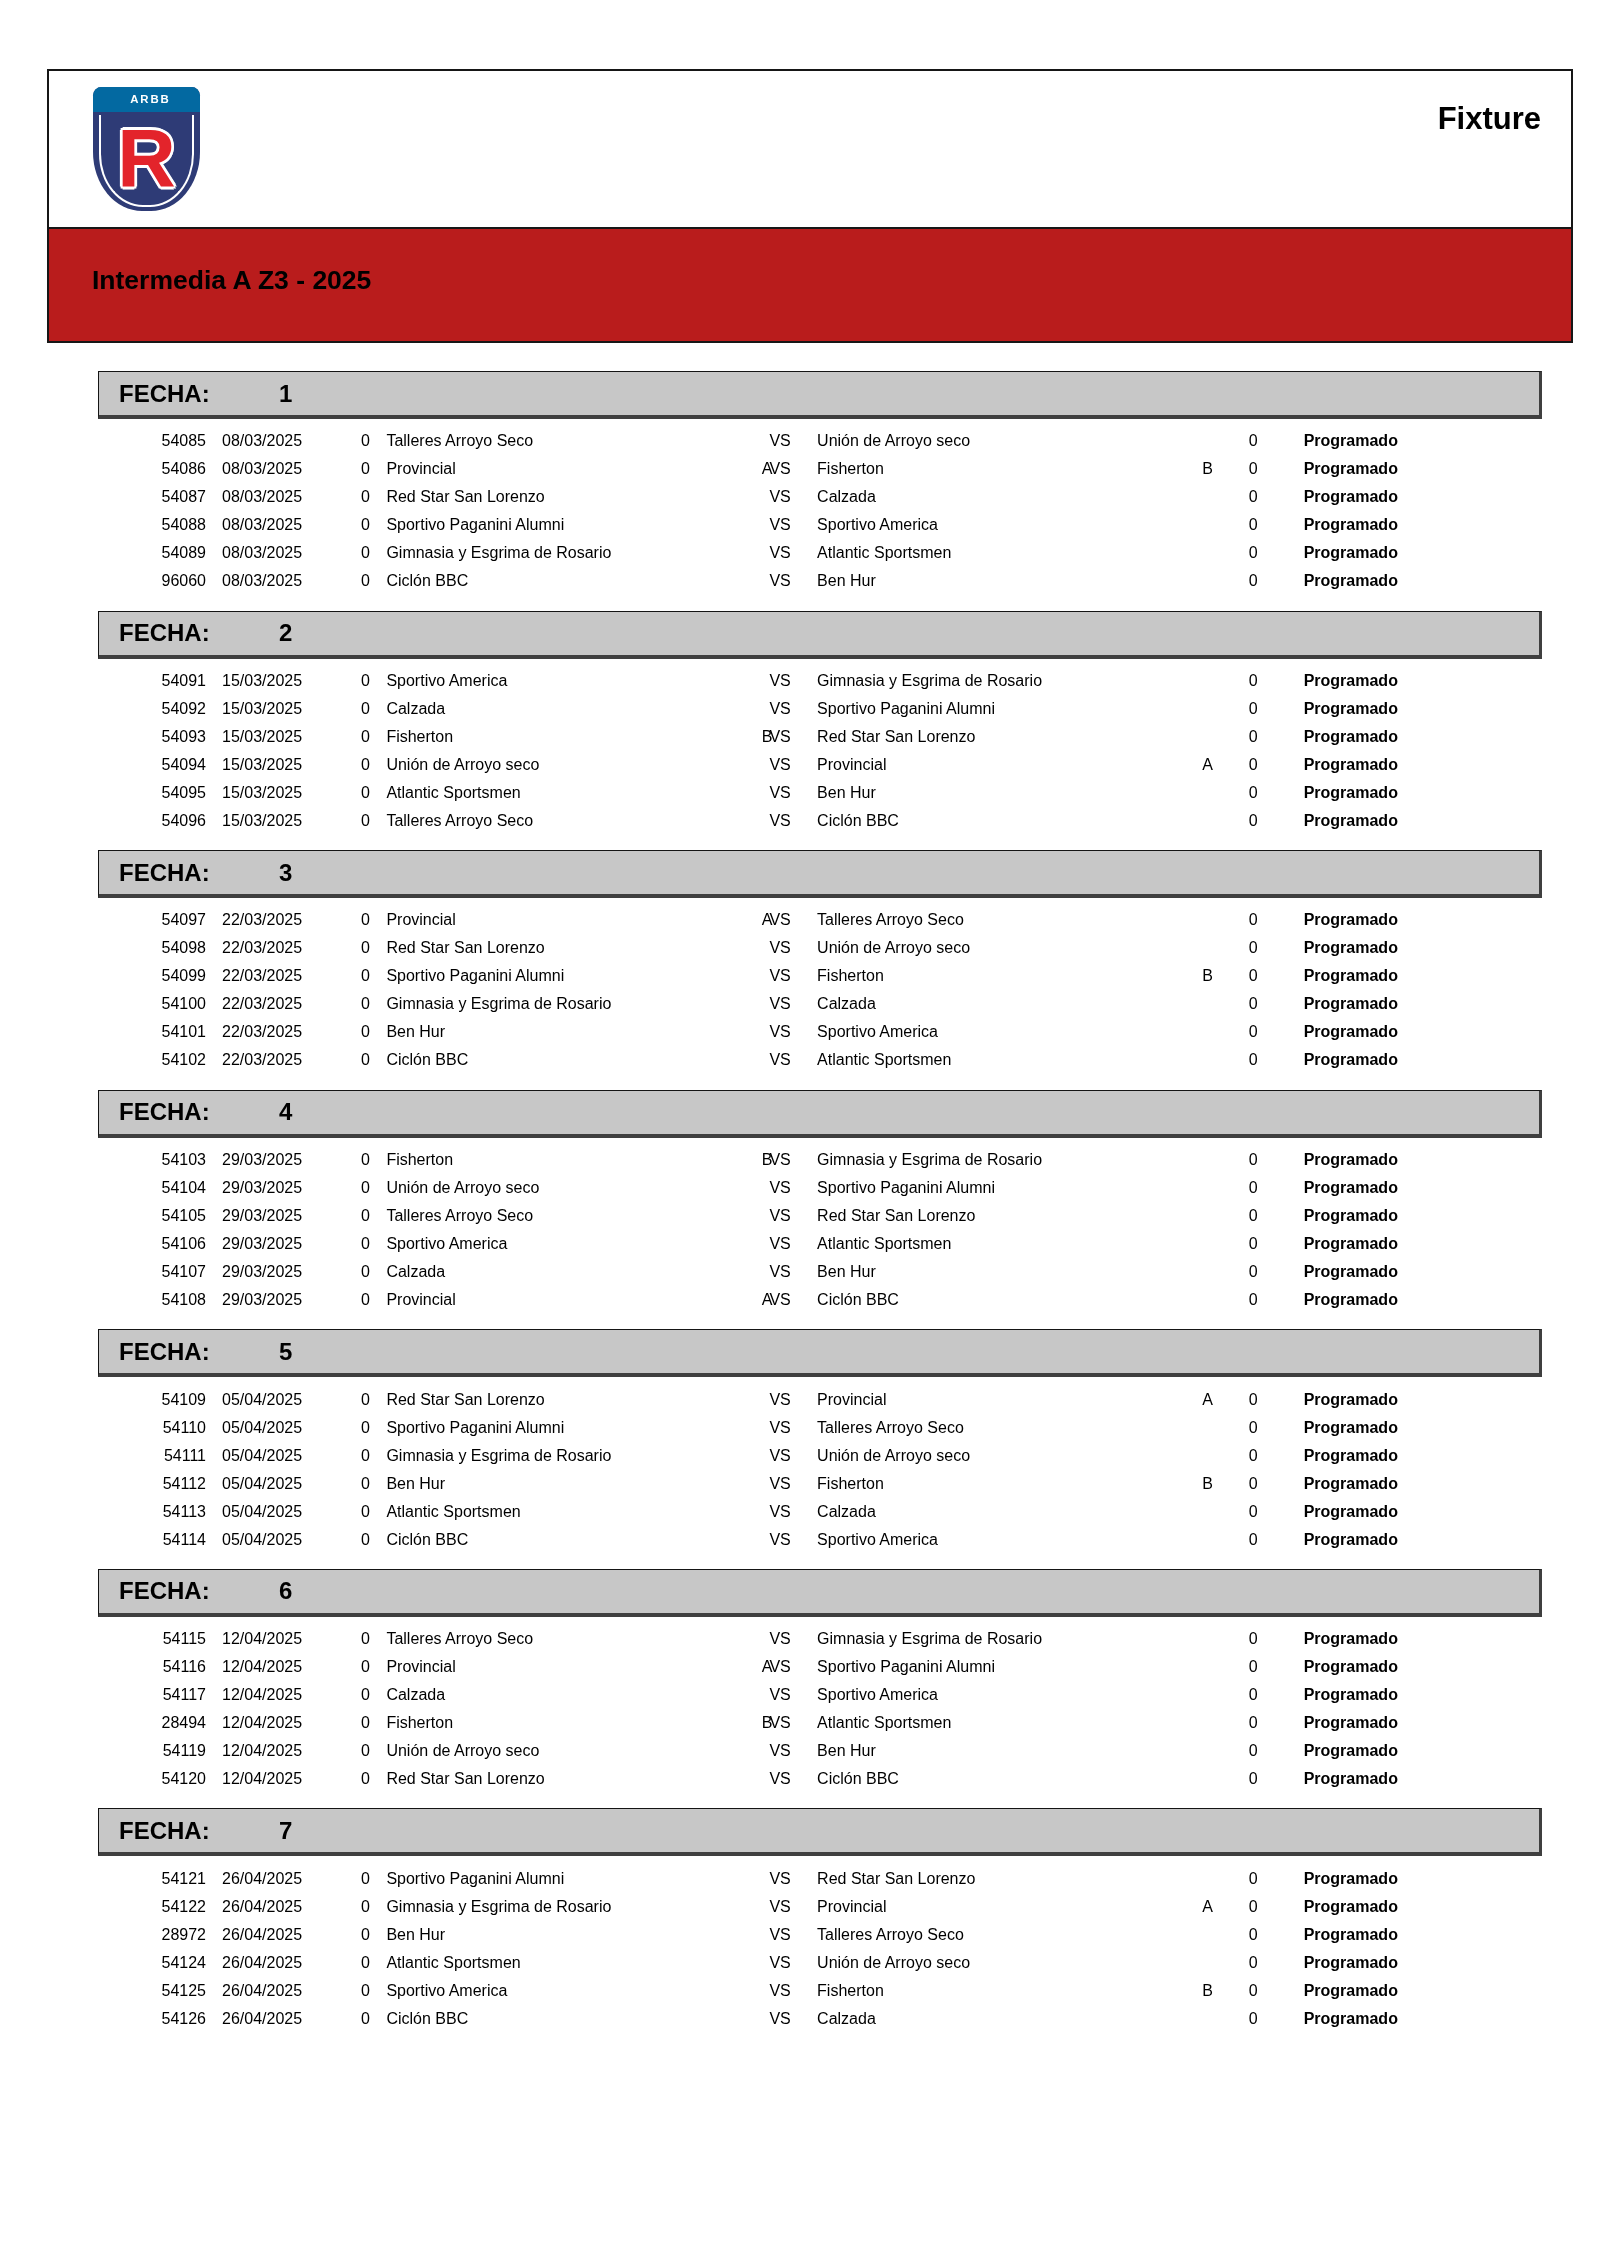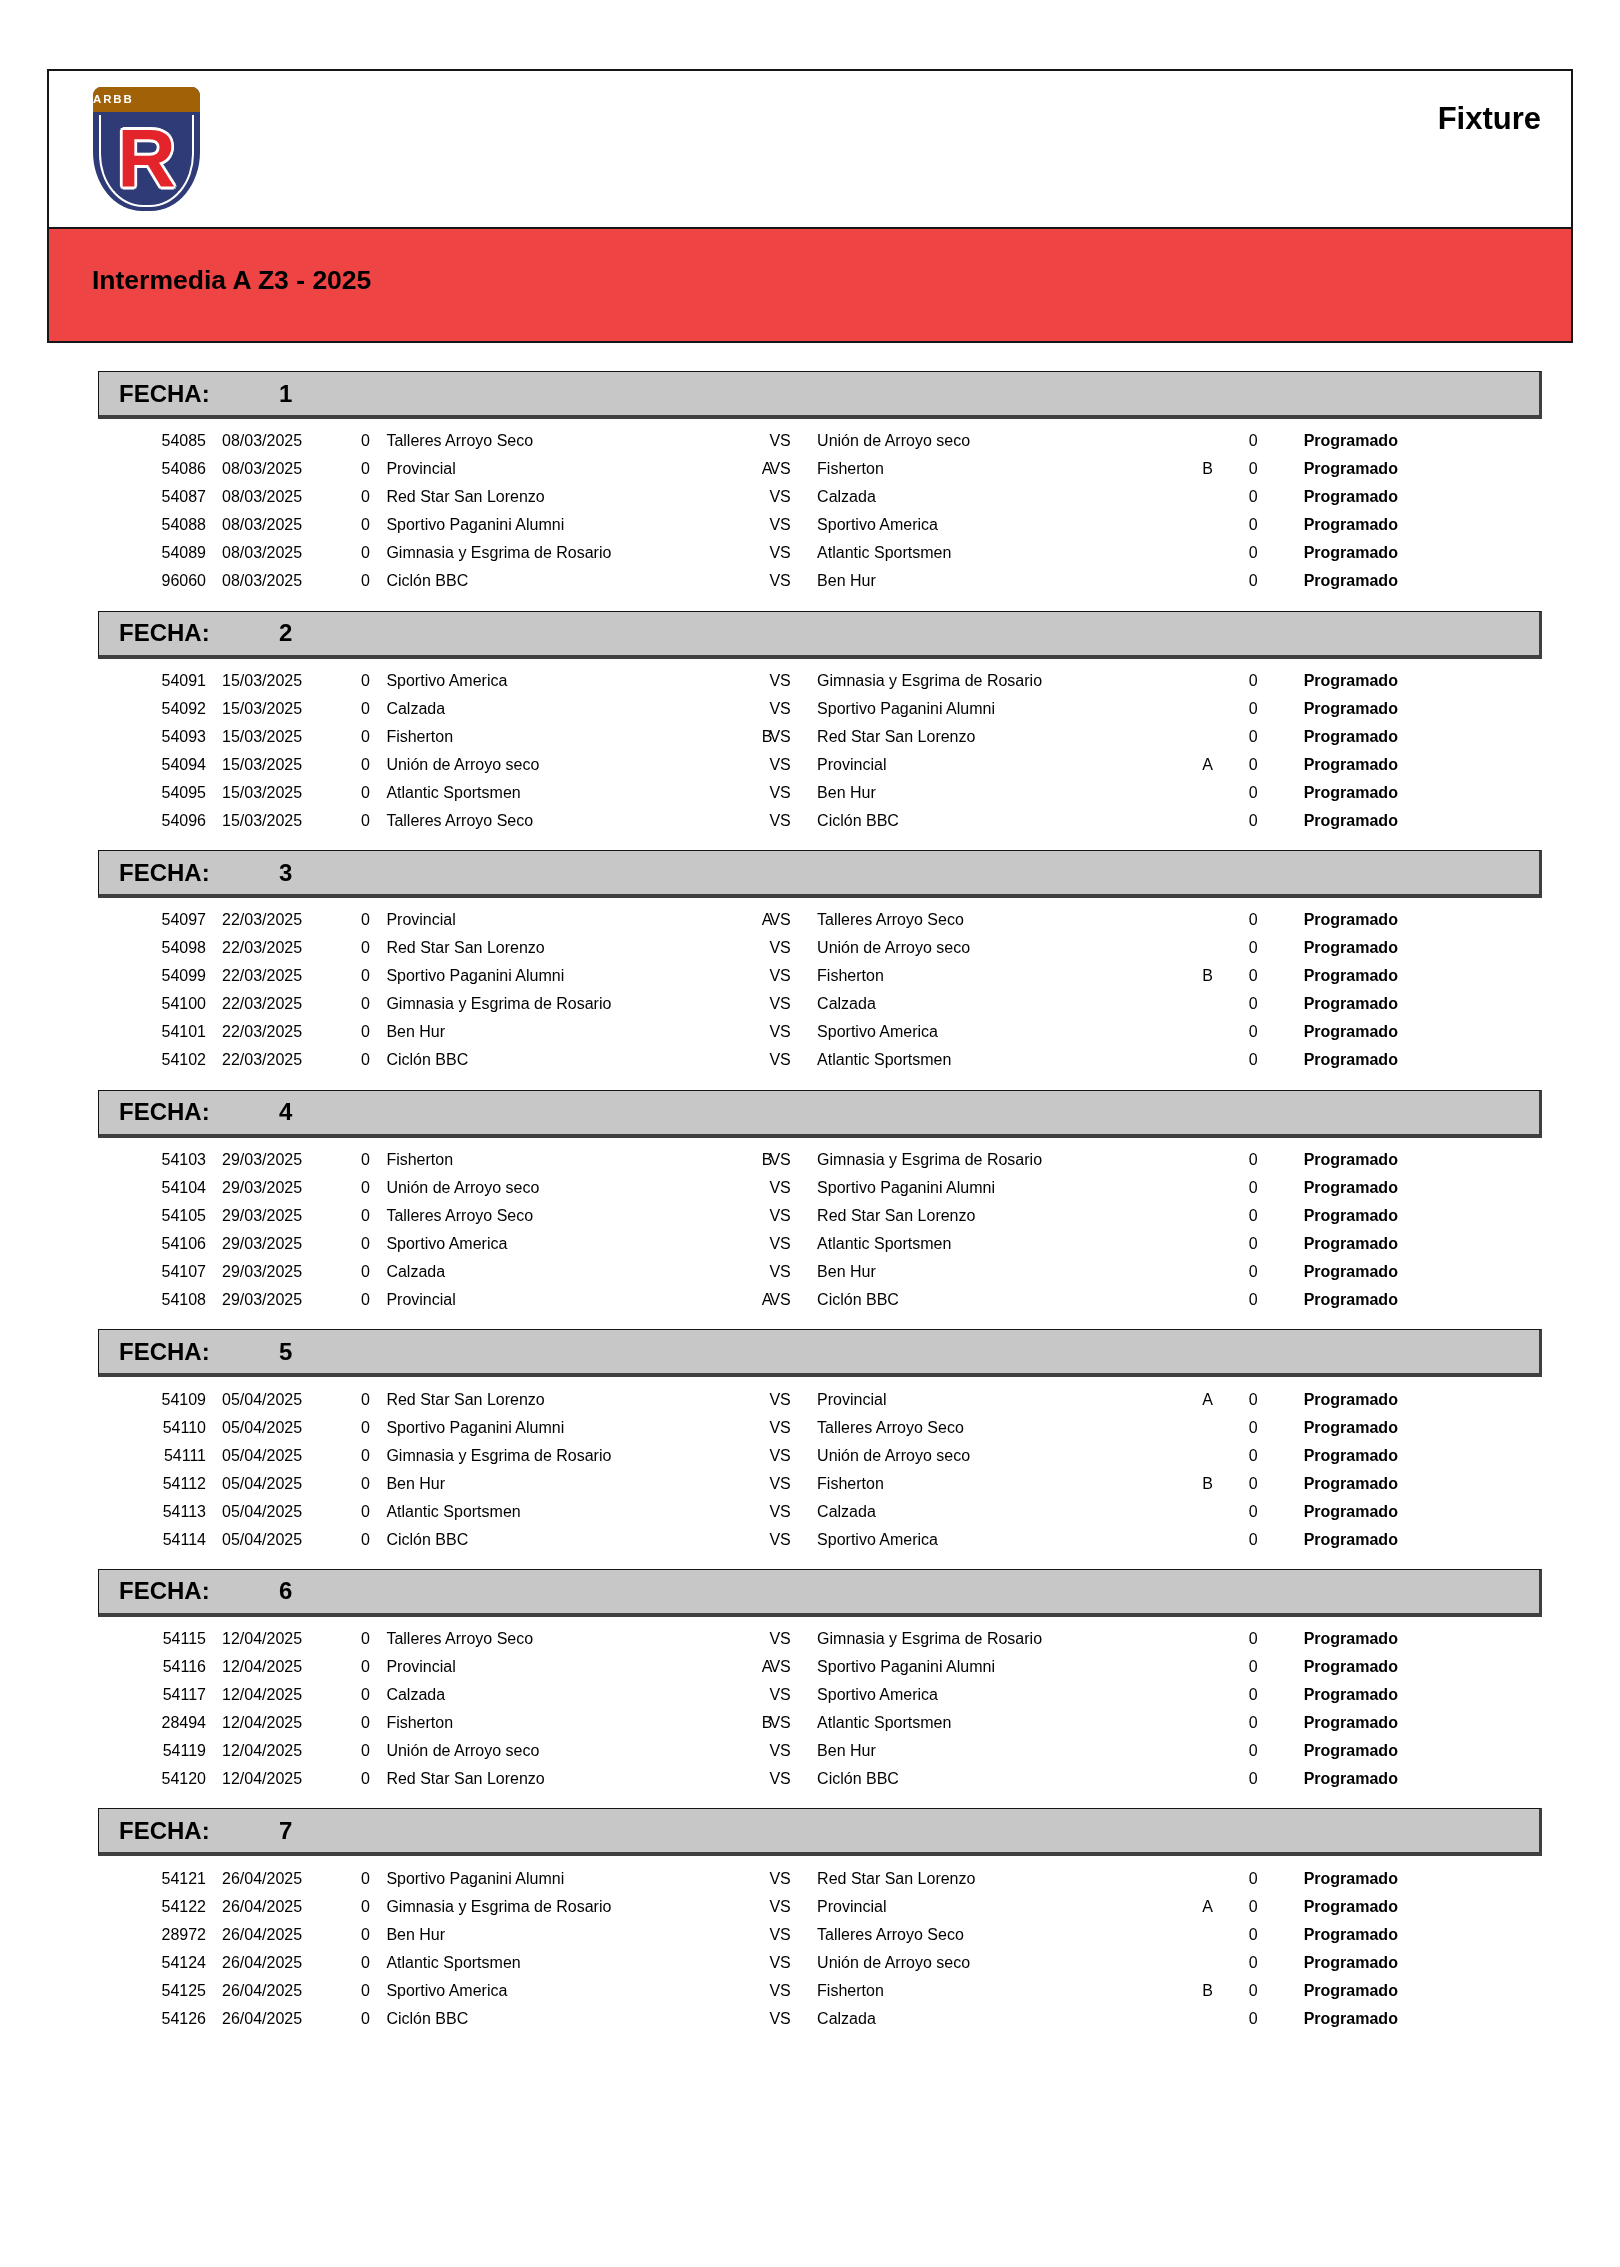--- a/index.html
+++ b/index.html
@@ -24,22 +24,22 @@
     width:107px;height:124px;
   }
   .logo-shield{
     position:absolute;inset:0;
     background:#2e3b76;
     border-radius:8.5px 8.5px 49px 49px / 8.5px 8.5px 59px 59px;
     overflow:hidden;
   }
   .logo-band{
     position:absolute;left:0;right:0;top:0;height:24.6px;
-    background:#a16207;
-    display:flex;align-items:center;justify-content:flex-start;
+    background:#0369a1;
+    display:flex;align-items:center;justify-content:center;padding-left:8px;
   }
   .logo-band-text{
     color:#fff;font-size:11.4px;font-weight:bold;letter-spacing:1.9px;
   }
   .logo-innerline{
     position:absolute;left:5.7px;right:5.7px;top:28px;bottom:3.8px;
     border:2.8px solid #fff;border-top:none;
     border-radius:0 0 44px 44px / 0 0 53px 53px;
     box-sizing:border-box;
   }
@@ -59,21 +59,21 @@
   .doc-type{
     position:absolute;right:30px;top:30px;
     font-size:31px;font-weight:bold;
   }
   
   .title-box{
     position:absolute;left:47px;top:229px;
     width:1526px;height:114px;
     border:2.8px solid #161616;border-top:none;
     box-sizing:border-box;
-    background:#ef4444;
+    background:#b91c1c;
   }
   .page-title{
     position:absolute;left:43px;top:36px;
     font-size:26.5px;font-weight:bold;
   }
   
   .rounds{
     position:absolute;left:98px;top:371px;width:1444px;
   }
   .fecha-bar{

